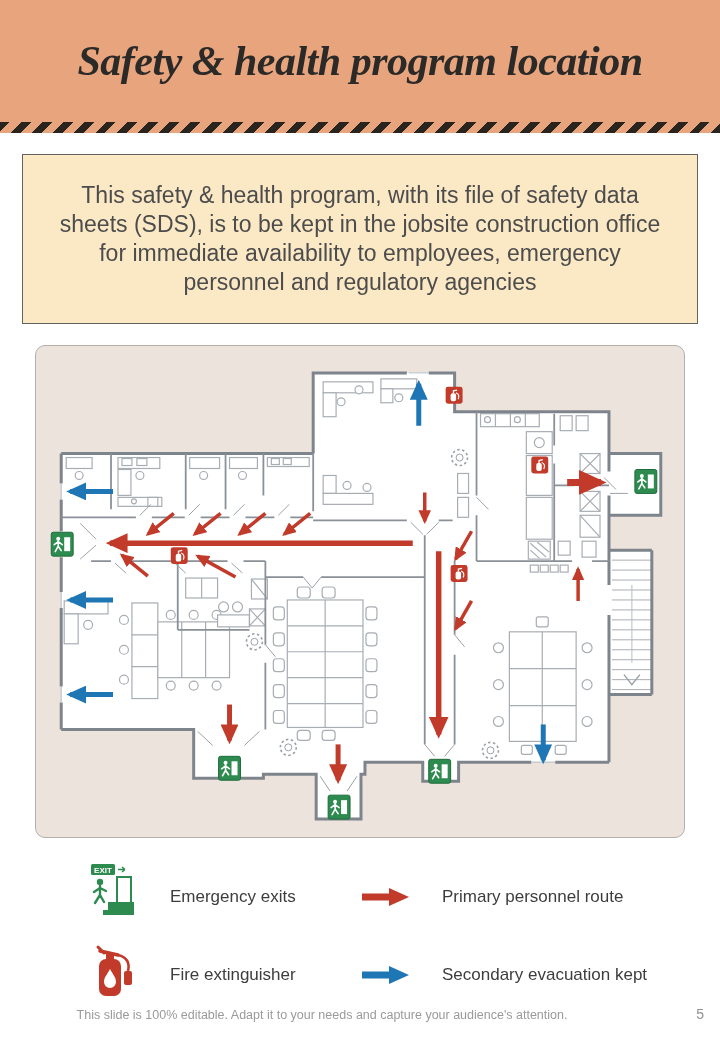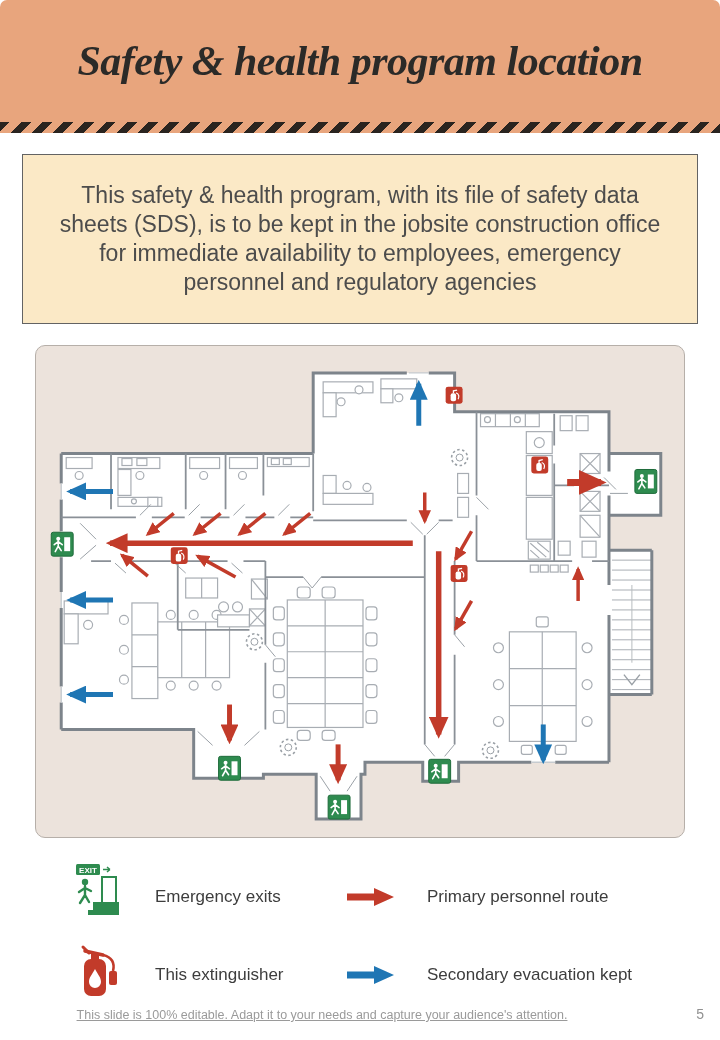--- a/index.html
+++ b/index.html
@@ -3,39 +3,39 @@
 <meta charset="utf-8">
 <style>
   :root{
     --peach:#e8a57d; --stripe:#2a241f; --cream:#fbe9c6; --ink:#2b2a28;
     --body-text:#4c4c4c; --red:#c23b2a; --blue:#1f76b4; --green:#2e8b4f;
     --plan-bg:#ece3dc; --wall:#7d848b; --wall2:#8a9097; --furn:#a8adb3;
     --gray-text:#9a9a9a;
   }
   html,body{margin:0;padding:0;}
   .slide{position:relative;width:720px;height:1040px;background:#ffffff;
-    font-family:"Liberation Sans",sans-serif;overflow:hidden;border-radius:7px;}
+    font-family:"Liberation Sans",sans-serif;overflow:hidden;}
   .header{position:absolute;left:0;top:0;width:720px;height:122px;background:var(--peach);
     display:flex;align-items:center;justify-content:center;}
   .header h1{margin:0;font-family:"Liberation Serif",serif;font-style:italic;font-weight:bold;
     font-size:42px;color:var(--ink);letter-spacing:-0.5px;white-space:nowrap;}
   .stripes{position:absolute;left:0;top:122px;width:720px;height:11px;
     background:repeating-linear-gradient(135deg,var(--stripe) 0 7px,var(--peach) 7px 15px);}
   .intro-box{position:absolute;left:22px;top:154px;width:676px;height:170px;box-sizing:border-box;
     background:var(--cream);border:1.5px solid #636363;display:flex;align-items:center;justify-content:center;
     padding:16px 30px;}
   .intro-text{font-size:23px;line-height:29px;color:var(--body-text);text-align:center;}
   .plan-panel{position:absolute;left:35px;top:345px;width:650px;height:493px;background:var(--plan-bg);
     border:1px solid #b6afa9;border-radius:10px;box-sizing:border-box;overflow:hidden;}
   .plan-panel svg{display:block;width:648px;height:491px;}
-  .legend{position:absolute;left:35px;top:856px;width:650px;height:150px;}
+  .legend{position:absolute;left:50px;top:856px;width:650px;height:150px;}
   .legend-label{position:absolute;font-size:17px;color:#3d3d3d;white-space:nowrap;}
   .legend-icon{position:absolute;}
   .footer-note{position:absolute;left:0;top:1008px;width:644px;text-align:center;
-    font-size:12.5px;color:var(--gray-text);text-decoration:underline;}
+    font-size:12.5px;color:var(--gray-text);}
   .page-num{position:absolute;right:16px;top:1006px;font-size:14px;color:#919191;}
 </style>
 </head>
 <body>
 
 <div class="slide">
 
   <div class="header">
     <h1>Safety &amp; health program location</h1>
   </div>
@@ -306,21 +306,21 @@
       <svg width="44" height="58" viewBox="0 0 44 58">
         <path d="M8,9 L26,13" stroke="#c23b2a" stroke-width="3.5" stroke-linecap="round"></path>
         <path d="M12,11 L6,5" stroke="#c23b2a" stroke-width="3" stroke-linecap="round"></path>
         <rect x="14" y="12" width="8" height="6" fill="#c23b2a"></rect>
         <path d="M26,13 C35,15 38,21 36,29" stroke="#c23b2a" stroke-width="2.6" fill="none"></path>
         <rect x="32" y="29" width="8" height="14" rx="2" fill="#c23b2a"></rect>
         <rect x="7" y="17" width="22" height="37" rx="7" fill="#c23b2a"></rect>
         <path d="M18,27 C15,33 12,35 12,40 A6,6 0 0 0 24,40 C24,35 21,33 18,27 Z" fill="#ffffff"></path>
       </svg>
     </div>
-    <div class="legend-label" style="left:120px;top:109px;">This extinguisher</div>
+    <div class="legend-label" style="left:120px;top:109px;">Fire extinguisher</div>
     <div class="legend-icon" style="left:312px;top:110px;">
       <svg width="48" height="18" viewBox="0 0 48 18">
         <path d="M0,5.5 H27 V0 L47,9 L27,18 V12.5 H0 Z" fill="#1f76b4"></path>
       </svg>
     </div>
     <div class="legend-label" style="left:392px;top:109px;">Secondary evacuation kept</div>
   </div>
 
   <div class="footer-note">This slide is 100% editable. Adapt it to your needs and capture your audience's attention.</div>
   <div class="page-num">5</div>

